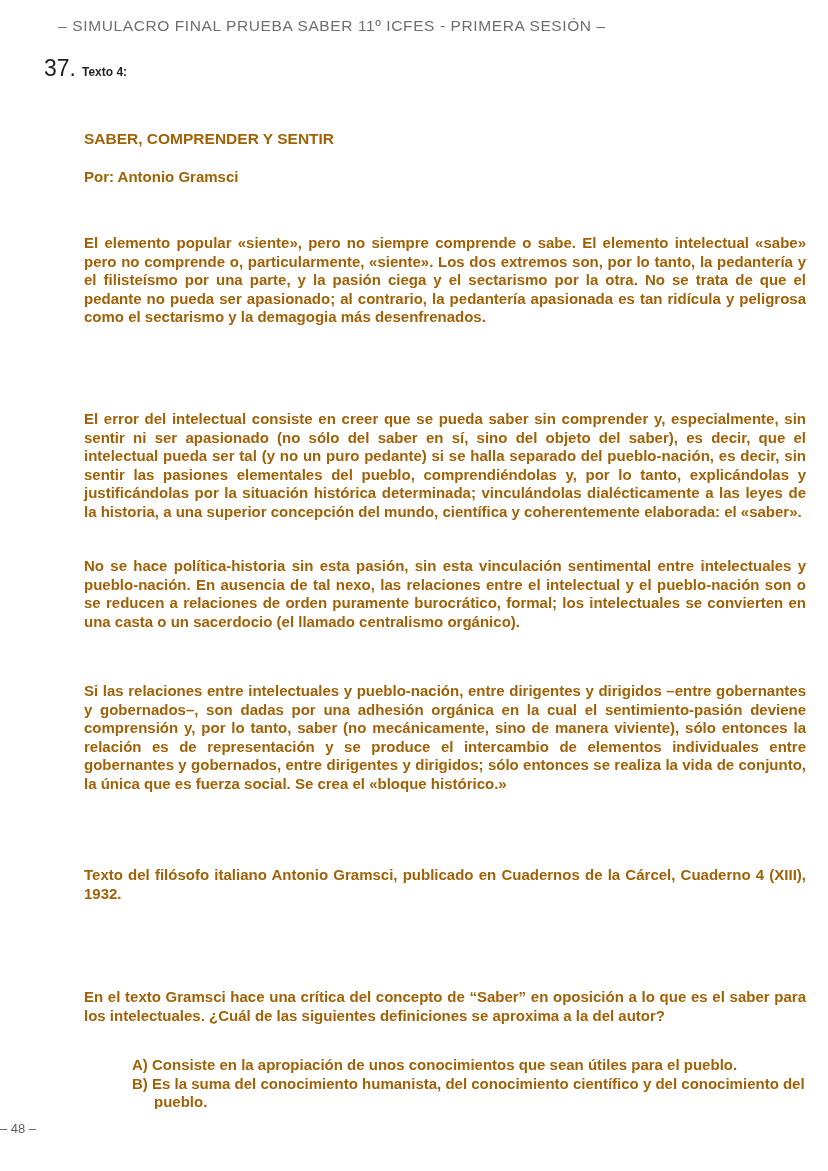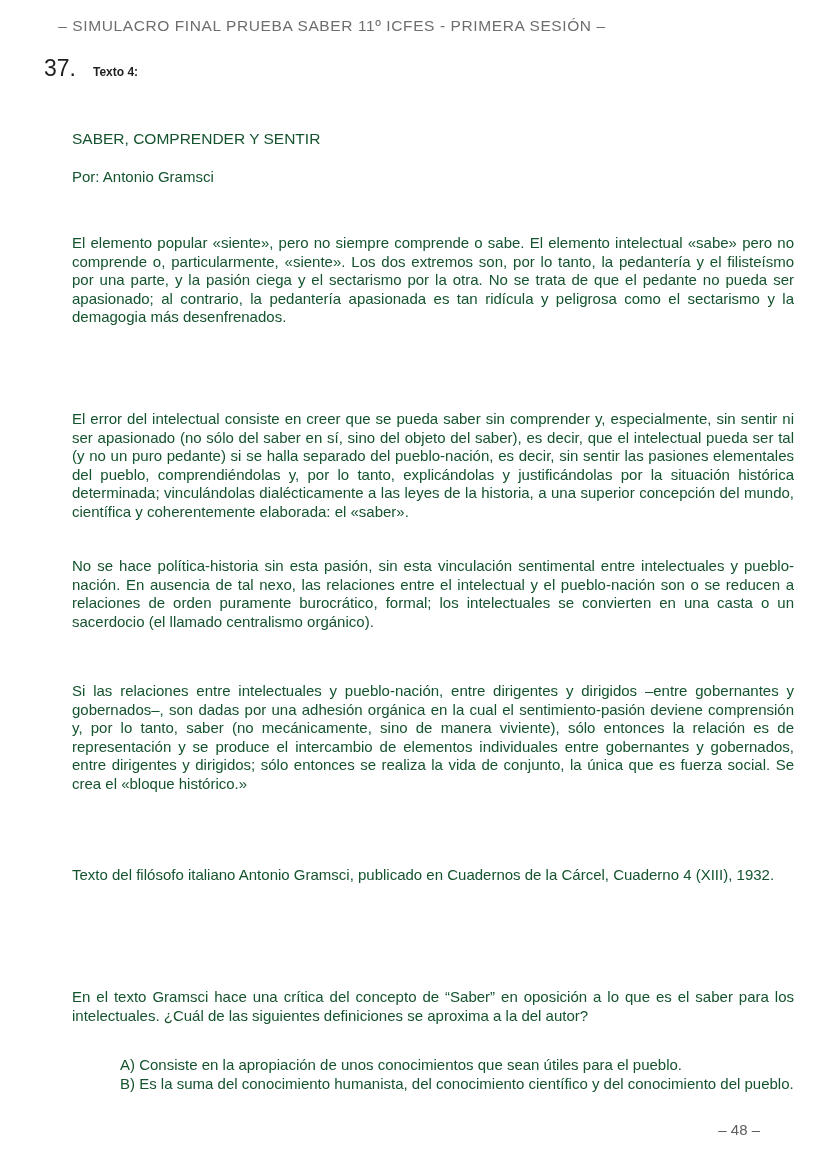--- a/index.html
+++ b/index.html
@@ -29,34 +29,35 @@
   .q-row {
     position: absolute;
     top: 55px;
     left: 44px;
     display: flex;
     align-items: baseline;
   }
   .q-number {
     font-size: 23px;
     color: #1f1f1f;
-    margin-right: 17px;
+    margin-right: 6px;
   }
   .q-label {
     font-size: 12px;
     font-weight: bold;
     color: #1f1f1f;
   }
   .text-block {
     position: absolute;
-    left: 72px;
+    left: 84px;
     width: 722px;
     font-size: 15px;
     line-height: 18.5px;
-    color: #14532d;
+    color: #a16207;
+    font-weight: bold;
   }
   .justified { text-align: justify; }
   .text-title   { top: 130px; font-size: 15.5px; }
   .text-byline  { top: 168px; }
   .para-1 { top: 234px; }
   .para-2 { top: 377px; margin-top: 33px; }
   .para-3 { top: 557px; }
   .para-4 { top: 682px; }
   .citation { top: 866px; }
   .prompt   { top: 988px; }
@@ -68,22 +69,22 @@
   .option {
     padding-left: 22px;
     text-indent: -22px;
     margin-left: 48px;
   }
   .doc-footer {
     position: absolute;
     top: 1121px;
     left: 0;
     width: 760px;
-    text-align: right;
-    font-size: 15px;
+    text-align: left;
+    font-size: 13px;
     color: #5d5d5b;
   }
 </style>
 </head>
 <body>
 
 <div class="page">
 
   <div class="doc-header">– SIMULACRO FINAL PRUEBA SABER 11º ICFES - PRIMERA SESIÓN –</div>
 

